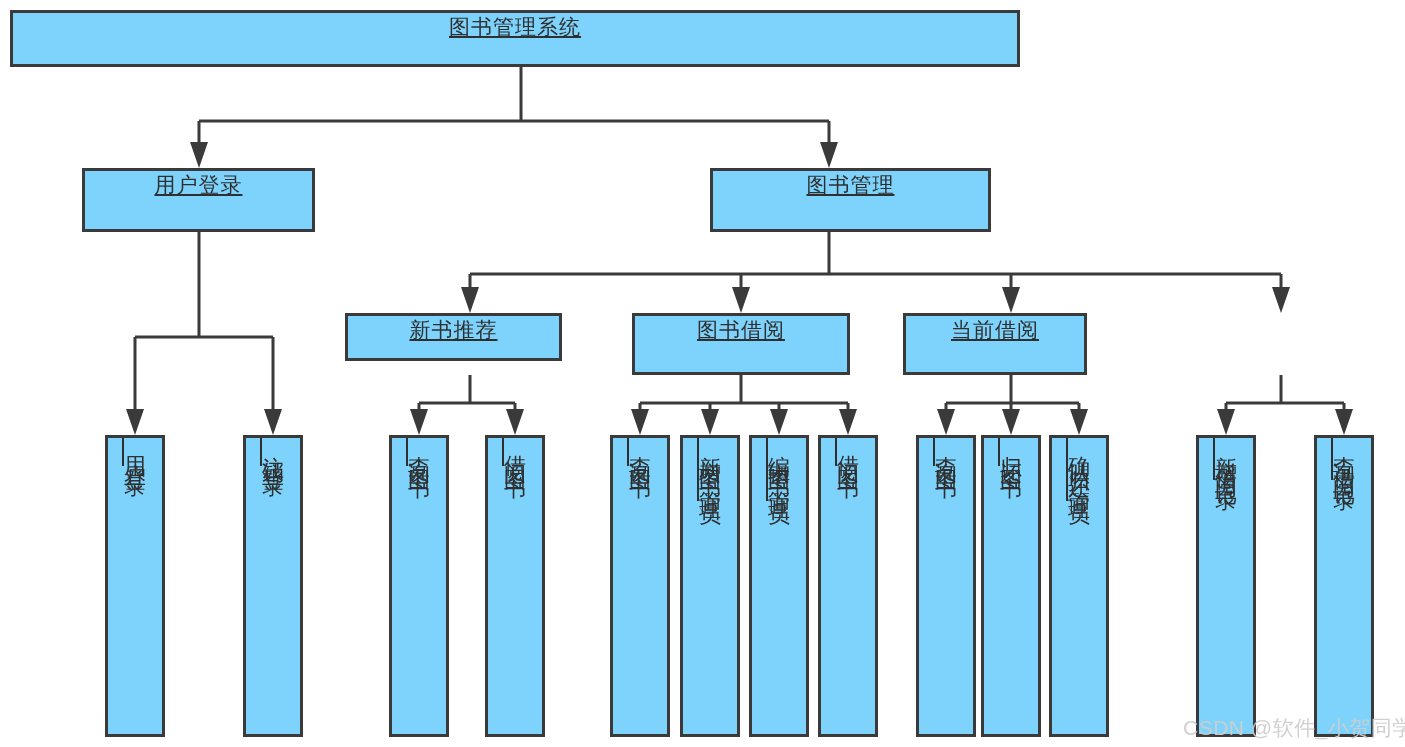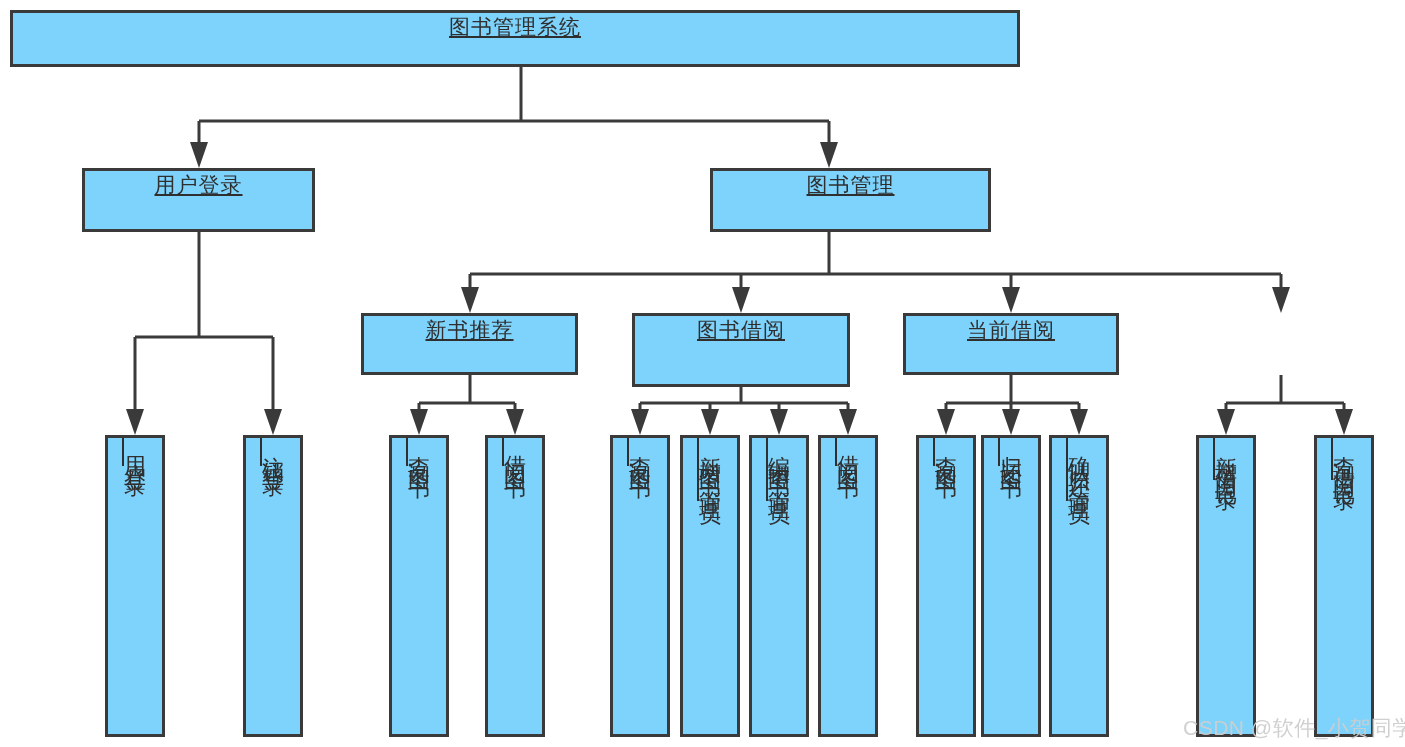--- a/index.html
+++ b/index.html
@@ -81,27 +81,27 @@
     <span>图书管理系统</span>
   </div>
 
   <div class="box h" style="left:82px;top:168px;width:233px;height:64px">
     <span>用户登录</span>
   </div>
   <div class="box h" style="left:710px;top:168px;width:281px;height:64px">
     <span>图书管理</span>
   </div>
 
-  <div class="box h" style="left:361px;top:313px;width:217px;height:62px">
+  <div class="box h" style="left:345px;top:313px;width:217px;height:48px">
     <span>新书推荐</span>
   </div>
-  <div class="box h" style="left:632px;top:313px;width:218px;height:74px">
+  <div class="box h" style="left:632px;top:313px;width:218px;height:62px">
     <span>图书借阅</span>
   </div>
-  <div class="box h" style="left:903px;top:313px;width:216px;height:62px">
+  <div class="box h" style="left:903px;top:313px;width:184px;height:62px">
     <span>当前借阅</span>
   </div>
 
   <div class="box v" style="left:105px;top:435px;width:60px;height:302px">
     <span>用户登录</span>
   </div>
   <div class="box v" style="left:243px;top:435px;width:60px;height:302px">
     <span>注销登录</span>
   </div>
 

